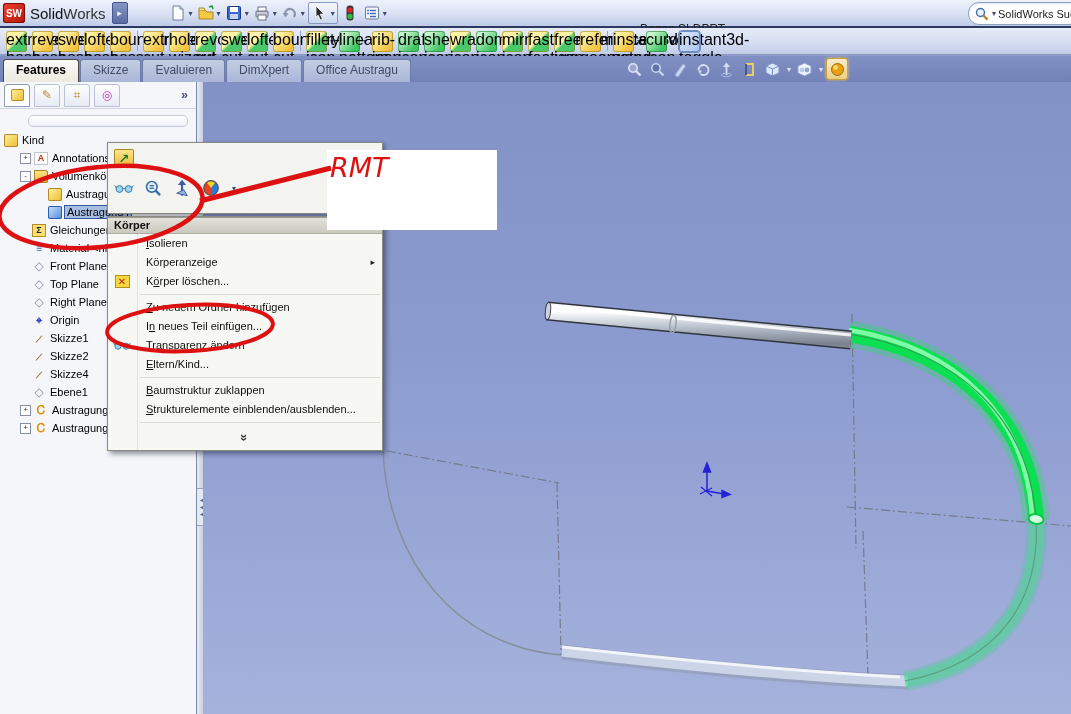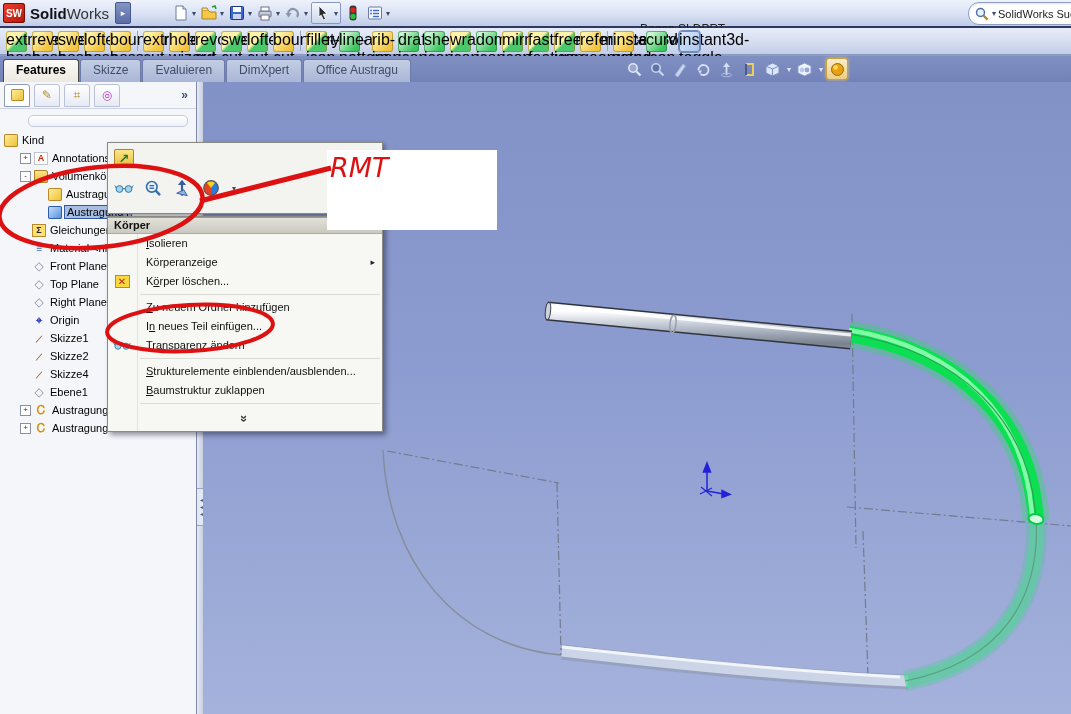--- a/index.html
+++ b/index.html
@@ -6,21 +6,21 @@
   body{width:1071px;height:714px;overflow:hidden;font-family:"Liberation Sans","DejaVu Sans",sans-serif;position:relative;background:#8e9dcf;}
   .app{position:absolute;inset:0;}
   
   .titlebar{position:absolute;left:0;top:0;width:1071px;height:26px;
     background:linear-gradient(180deg,#eef2fb 0%,#d9e1f3 55%,#bfcbe8 100%);
     border-bottom:2px solid #2c3a60;display:flex;align-items:center;}
   .logo{width:22px;height:20px;margin-left:3px;border-radius:3px;
     background:linear-gradient(135deg,#f04030,#b01808);color:#fff;font-weight:bold;font-size:10px;
     display:flex;align-items:center;justify-content:center;box-shadow:inset 0 0 0 1px #7a0e04;}
   .appname{font-size:15px;margin-left:5px;color:#111;}
-  .appname b{font-weight:bold;}
+  .appname b{font-weight:normal;}
   .appname span.lt{font-weight:normal;color:#333;}
   .tb-flyout{width:14px;height:20px;margin-left:6px;border-radius:2px;background:linear-gradient(180deg,#8494c4,#5a6ca4);
     color:#fff;font-size:9px;display:flex;align-items:center;justify-content:center;border:1px solid #45578e;}
   .stdbar{display:flex;align-items:center;margin-left:40px;gap:2px;}
   .tbtn{display:flex;align-items:center;padding:1px 1px;border-radius:2px;}
   .tbtn.boxed{border:1px solid #8898c2;background:linear-gradient(180deg,#f4f7fd,#ccd8ef);padding:1px 2px;}
   .tbtn .ic{width:18px;height:18px;display:inline-block;}
   .dd{font-size:8px;color:#3c4a6e;margin-left:2px;}
   .doctitle{position:absolute;left:640px;top:22px;font-size:12px;color:#222;}
   .searchbox{position:absolute;right:-14px;top:2px;width:110px;height:21px;background:#fff;border:1px solid #90a0c4;
@@ -504,23 +504,24 @@
       <div class="msep"></div>
       <div class="mitem"><span></span><span class="u">Z</span><span>u neuem Ordner hinzufügen</span></div>
       <div class="mitem"><span>I</span><span class="u">n</span><span> neues Teil einfügen...</span></div>
       <div class="mitem"><span class="micon transp-icon" style="font-size: 10px;">
           <svg viewBox="0 0 20 14">
             <circle cx="5.5" cy="8" r="3.4" fill="#9fd4ee" stroke="#3a7aa8"></circle>
             <circle cx="14.5" cy="8" r="3.4" fill="#9fd4ee" stroke="#3a7aa8"></circle>
             <path d="M8.9,8 Q10,6.5 11.1,8 M2.2,7 L0.8,4.5 M17.8,7 L19.2,4.5" fill="none" stroke="#3a7aa8"></path>
           </svg>
         </span><span></span><span class="u">T</span><span>ransparenz ändern</span></div>
+      <div class="mitem"><span></span><span class="u">E</span><span>ltern/Kind...</span></div>
       <div class="msep"></div>
+      <div class="mitem"><span></span><span class="u">B</span><span>aumstruktur zuklappen</span></div>
       <div class="mitem"><span></span><span class="u">S</span><span>trukturelemente einblenden/ausblenden...</span></div>
-      <div class="mitem"><span></span><span class="u">B</span><span>aumstruktur zuklappen</span></div>
       <div class="msep"></div>
       <div class="mchev">
         <span>»</span>
       </div>
     </div>
 
   <div class="whitebox"></div>
   <div class="rmt">RMT</div>
   <svg class="anno" viewBox="0 0 1071 714">
     <ellipse cx="101" cy="207" rx="102" ry="40" fill="none" stroke="#dd1111" stroke-width="4.5" transform="rotate(-6 101 207)"></ellipse>

